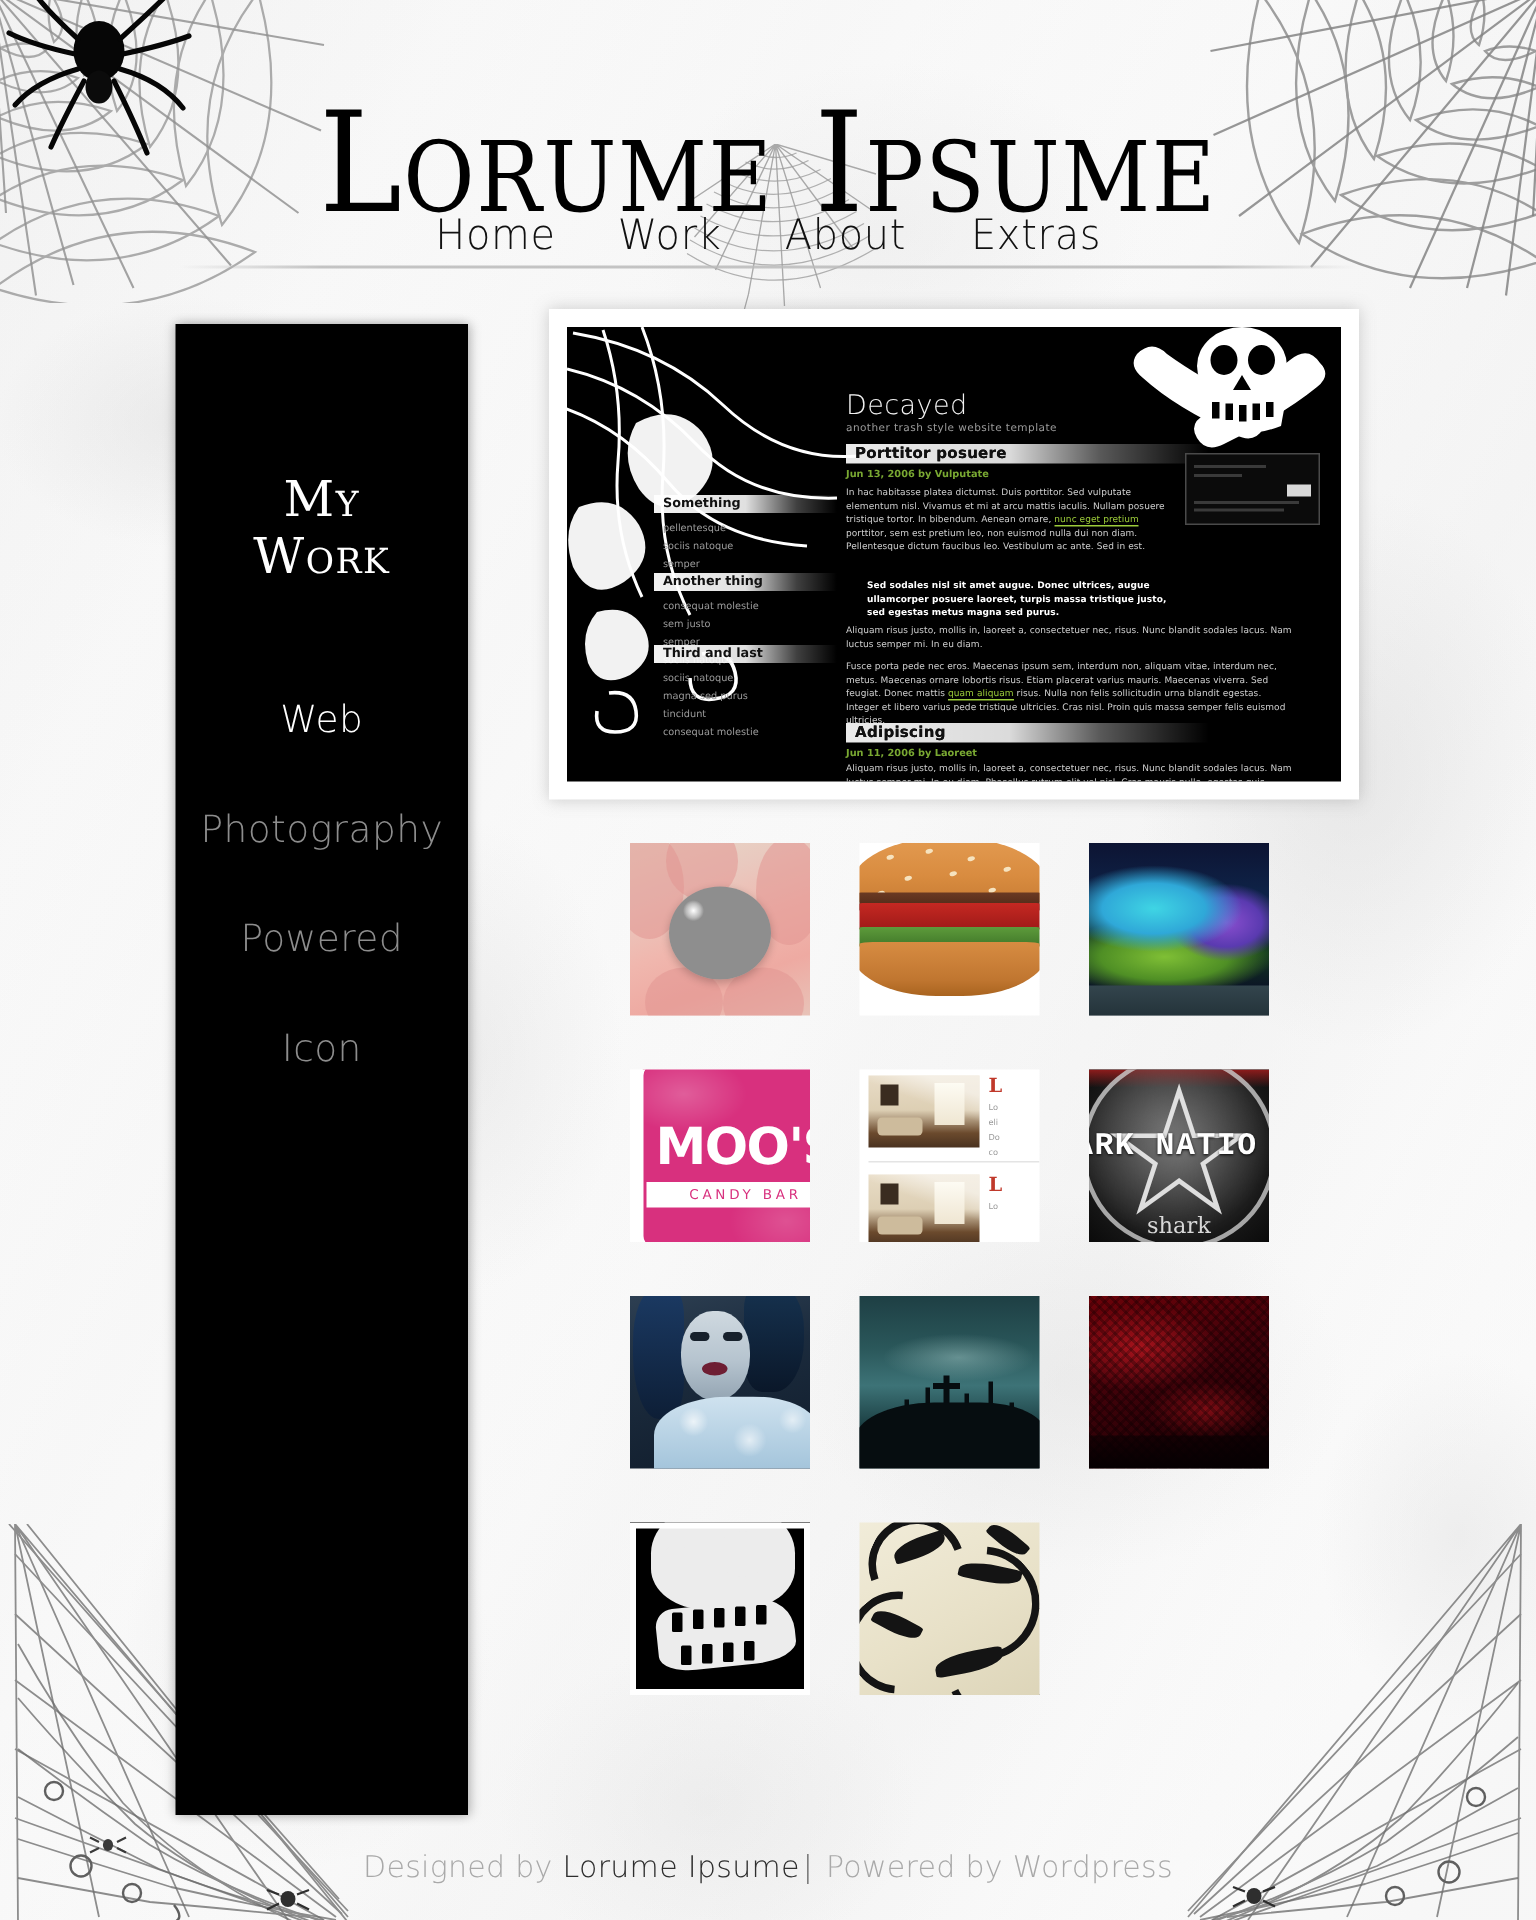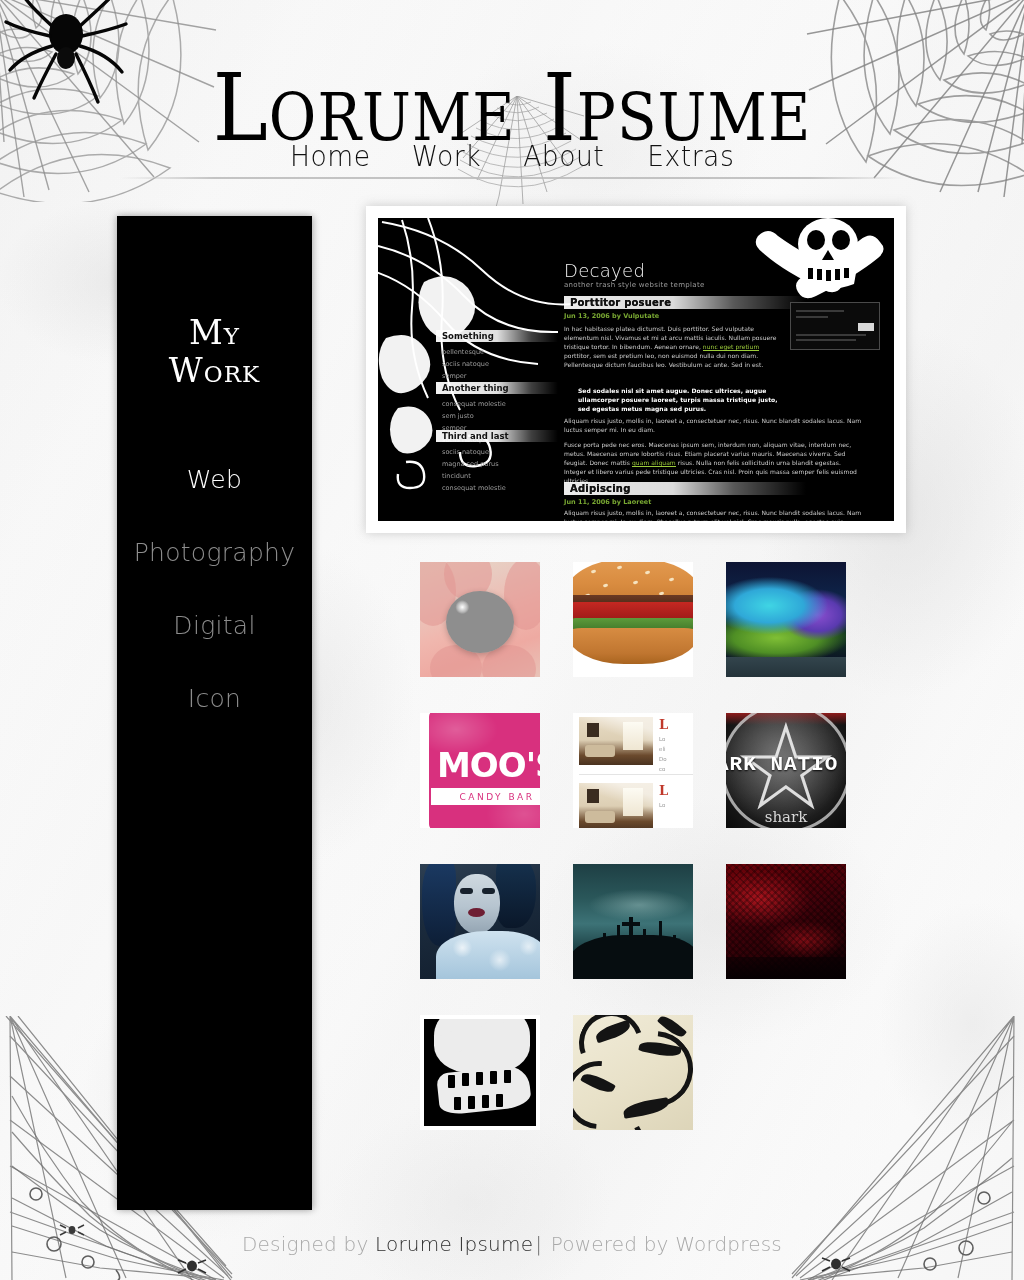--- a/index.html
+++ b/index.html
@@ -690,21 +690,21 @@
 <div id="nav-rule"></div>
 
 <aside id="sidebar">
   <div id="sidebar-title">
     <div>My</div>
     <div>Work</div>
   </div>
   <nav id="sidebar-menu">
     <a class="sidebar-item is-active" href="#">Web</a>
     <a class="sidebar-item is-dim" href="#">Photography</a>
-    <a class="sidebar-item is-dim" href="#">Digital</a>
+    <a class="sidebar-item is-dim" href="#">Powered</a>
     <a class="sidebar-item is-dim" href="#">Icon</a>
   </nav>
 </aside>
 
 <div id="featured">
   <div id="featured-frame"></div>
   <div id="featured-shot">
 
     <svg class="shot-deco" style="left:-6px; top:-6px; width:220px; height:300px;" viewBox="0 0 220 300">
       <g fill="none" stroke="#ffffff" stroke-width="2">

